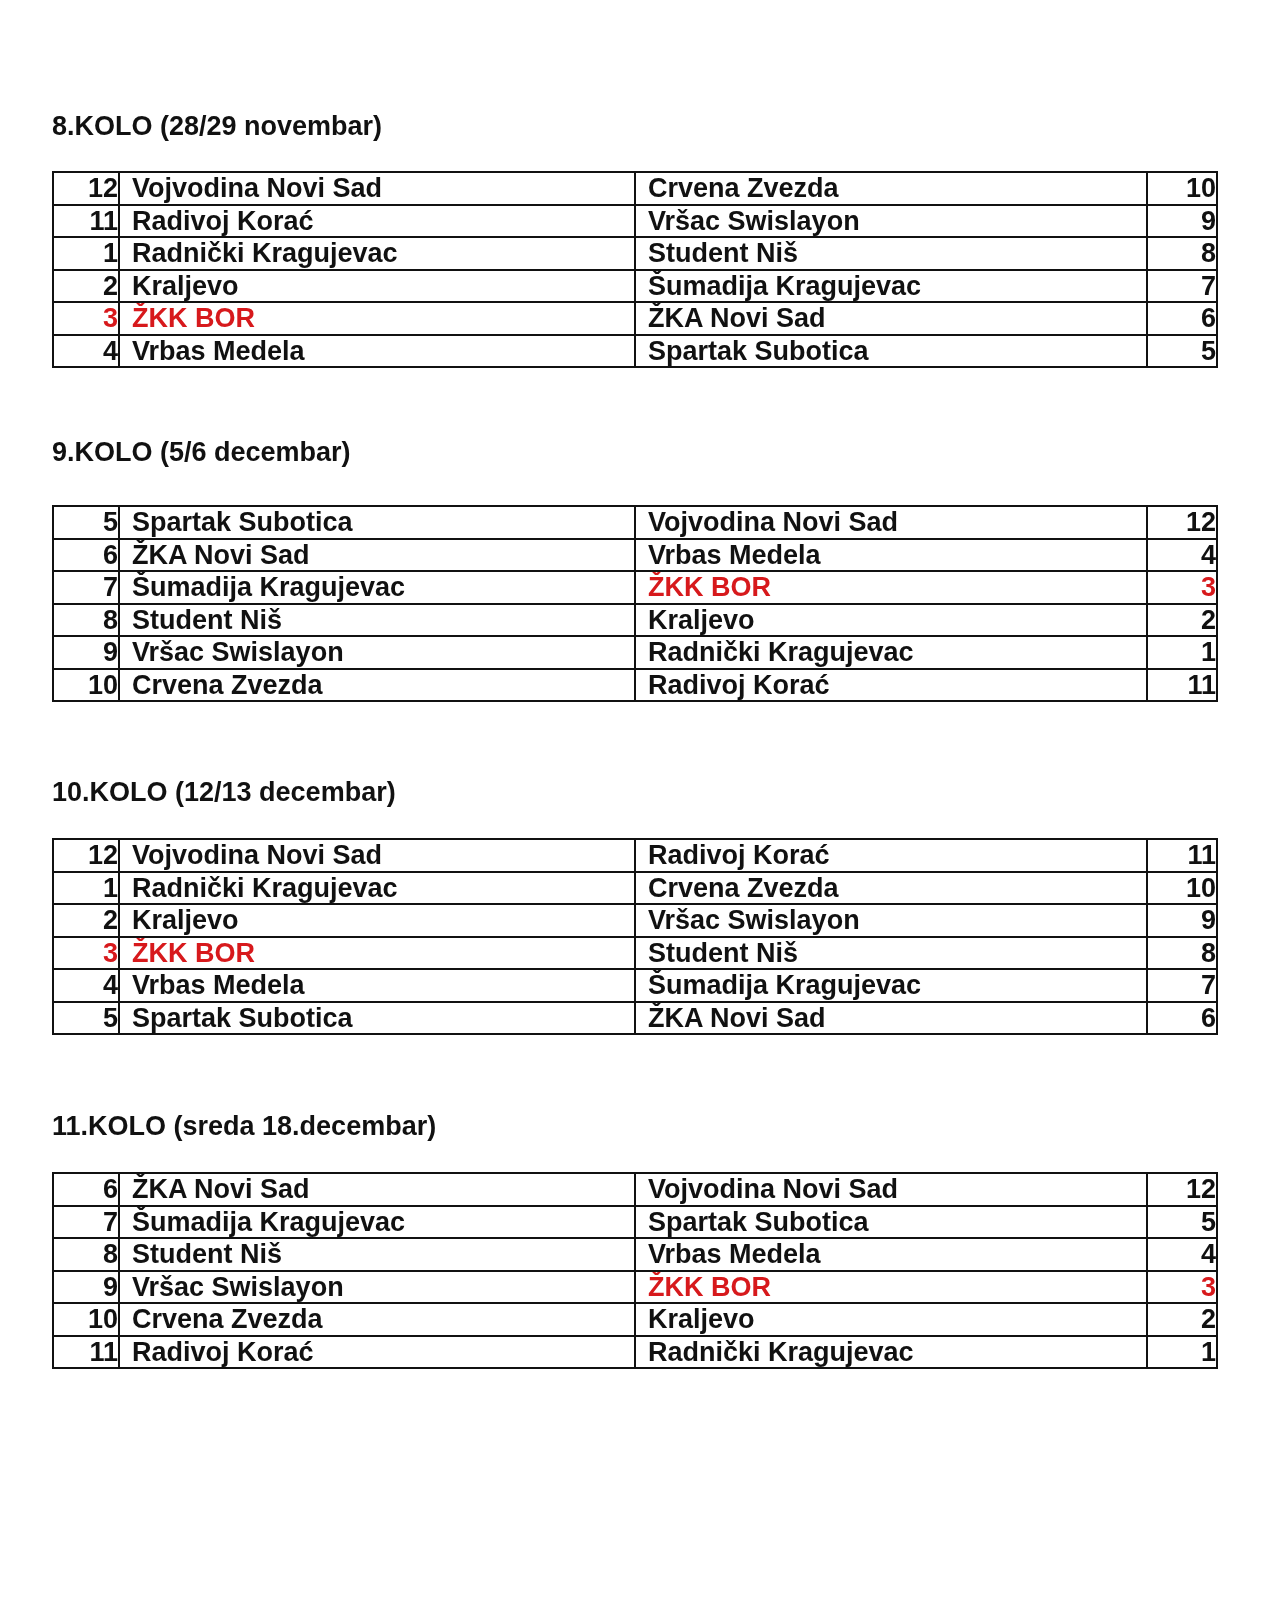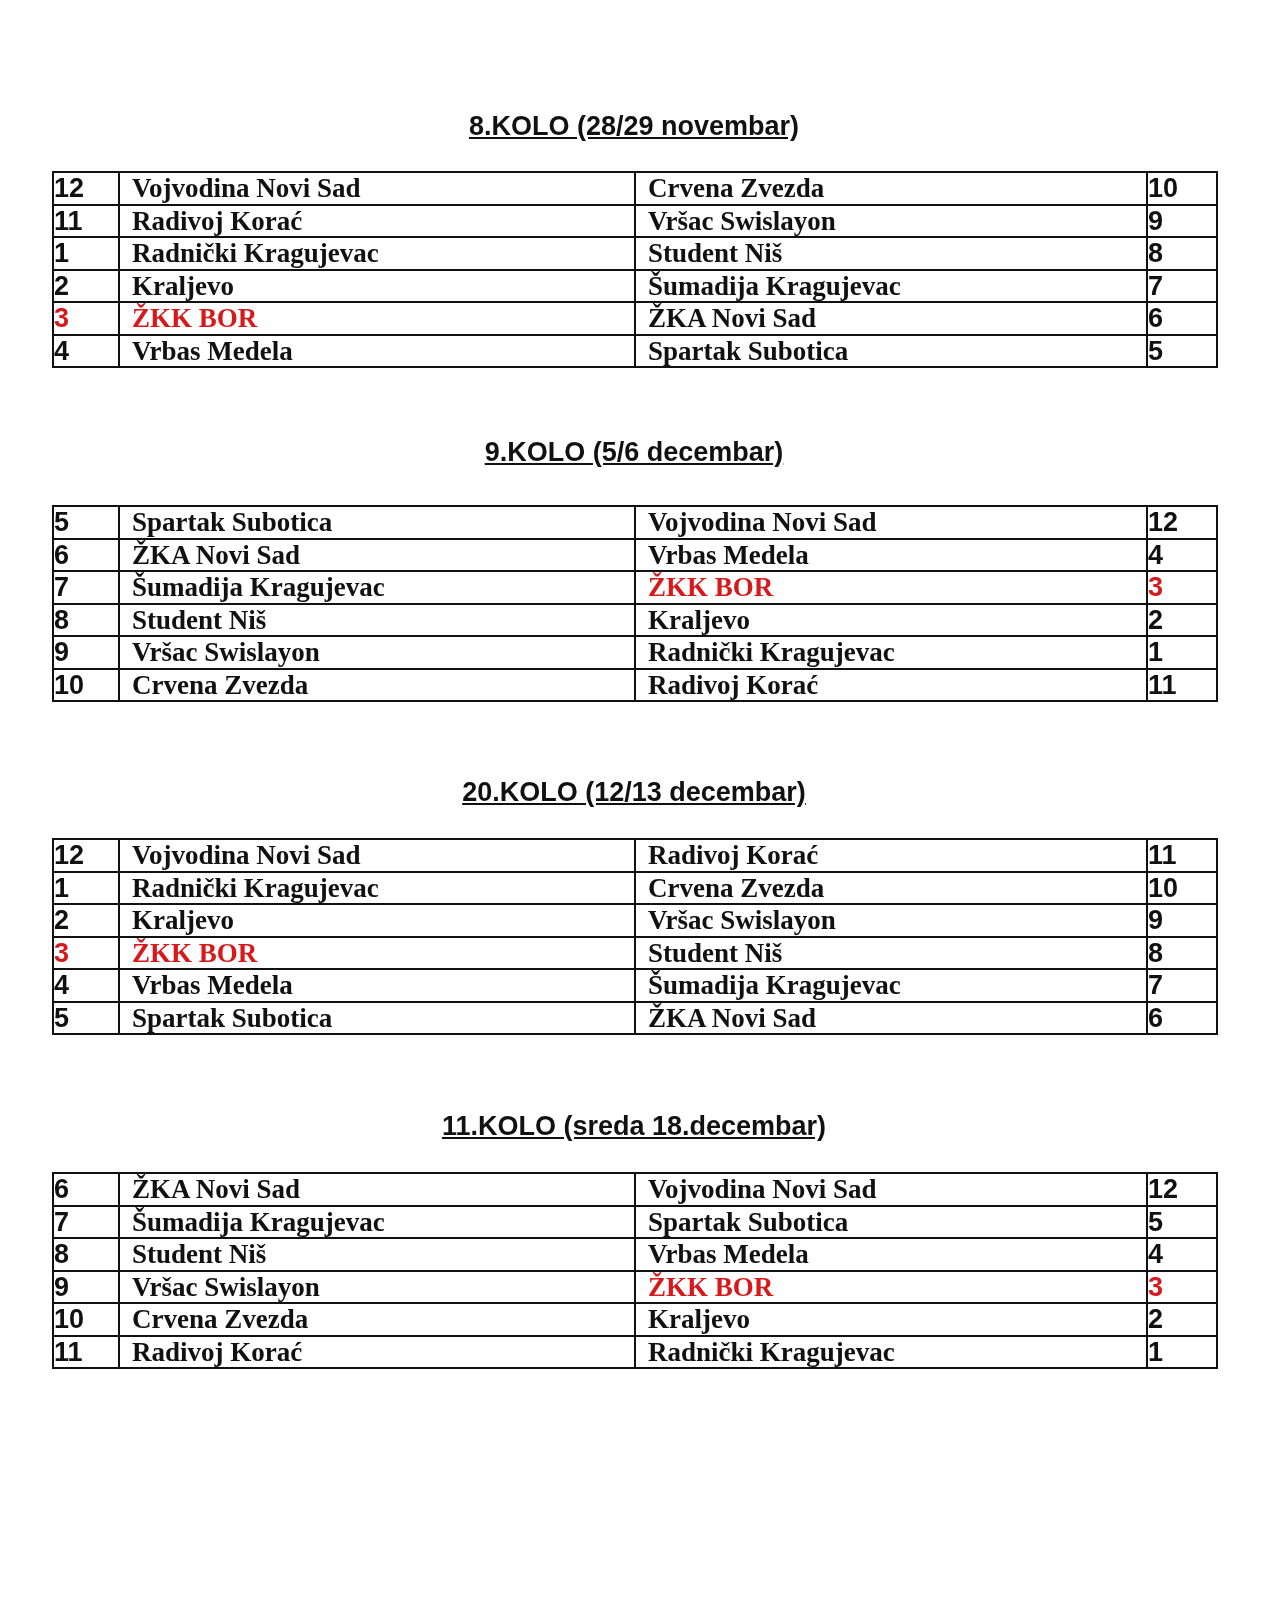--- a/index.html
+++ b/index.html
@@ -16,26 +16,24 @@
   }
   .round {
     position: absolute;
     left: 52px;
     width: 1164px;
   }
   .round-title {
     position: absolute;
     left: 0;
     width: 1164px;
-    text-align: center;
     font-weight: bold;
     font-size: 27px;
     line-height: 32px;
     letter-spacing: 0px;
-    text-decoration: underline;
   }
   table.fixtures {
     position: absolute;
     left: 0;
     width: 1164px;
     border-collapse: collapse;
     table-layout: fixed;
     border: 2px solid #111111;
   }
   table.fixtures td {
@@ -43,26 +41,25 @@
     height: 30.5px;
     padding: 0;
     font-weight: bold;
     font-size: 27px;
     line-height: 30px;
     white-space: nowrap;
     overflow: hidden;
     vertical-align: middle;
   }
   td.num {
-    text-align: left;
+    text-align: right;
     margin-left: 16px;
   }
   td.team {
     padding-left: 12px !important;
-    font-family: Liberation Serif, serif;
   }
   col.c-num1 { width: 66px; }
   col.c-home { width: 516px; }
   col.c-away { width: 512px; }
   col.c-num2 { width: 70px; }
   .hl { color: #d7191c; }
 </style>
 </head>
 <body>
 
@@ -160,21 +157,21 @@
       <td class="num">10</td>
       <td class="team">Crvena Zvezda</td>
       <td class="team">Radivoj Korać</td>
       <td class="num">11</td>
     </tr>
   </tbody>
     </table>
 </div>
 
 <div class="round" style="top:0;">
-  <div class="round-title" style="top:776px;">20.KOLO (12/13 decembar)</div>
+  <div class="round-title" style="top:776px;">10.KOLO (12/13 decembar)</div>
   <table class="fixtures" style="top:838px;">
     <colgroup>
         <col class="c-num1">
         <col class="c-home">
         <col class="c-away">
         <col class="c-num2">
       </colgroup>
     <tbody>
         <tr>
       <td class="num">12</td>

